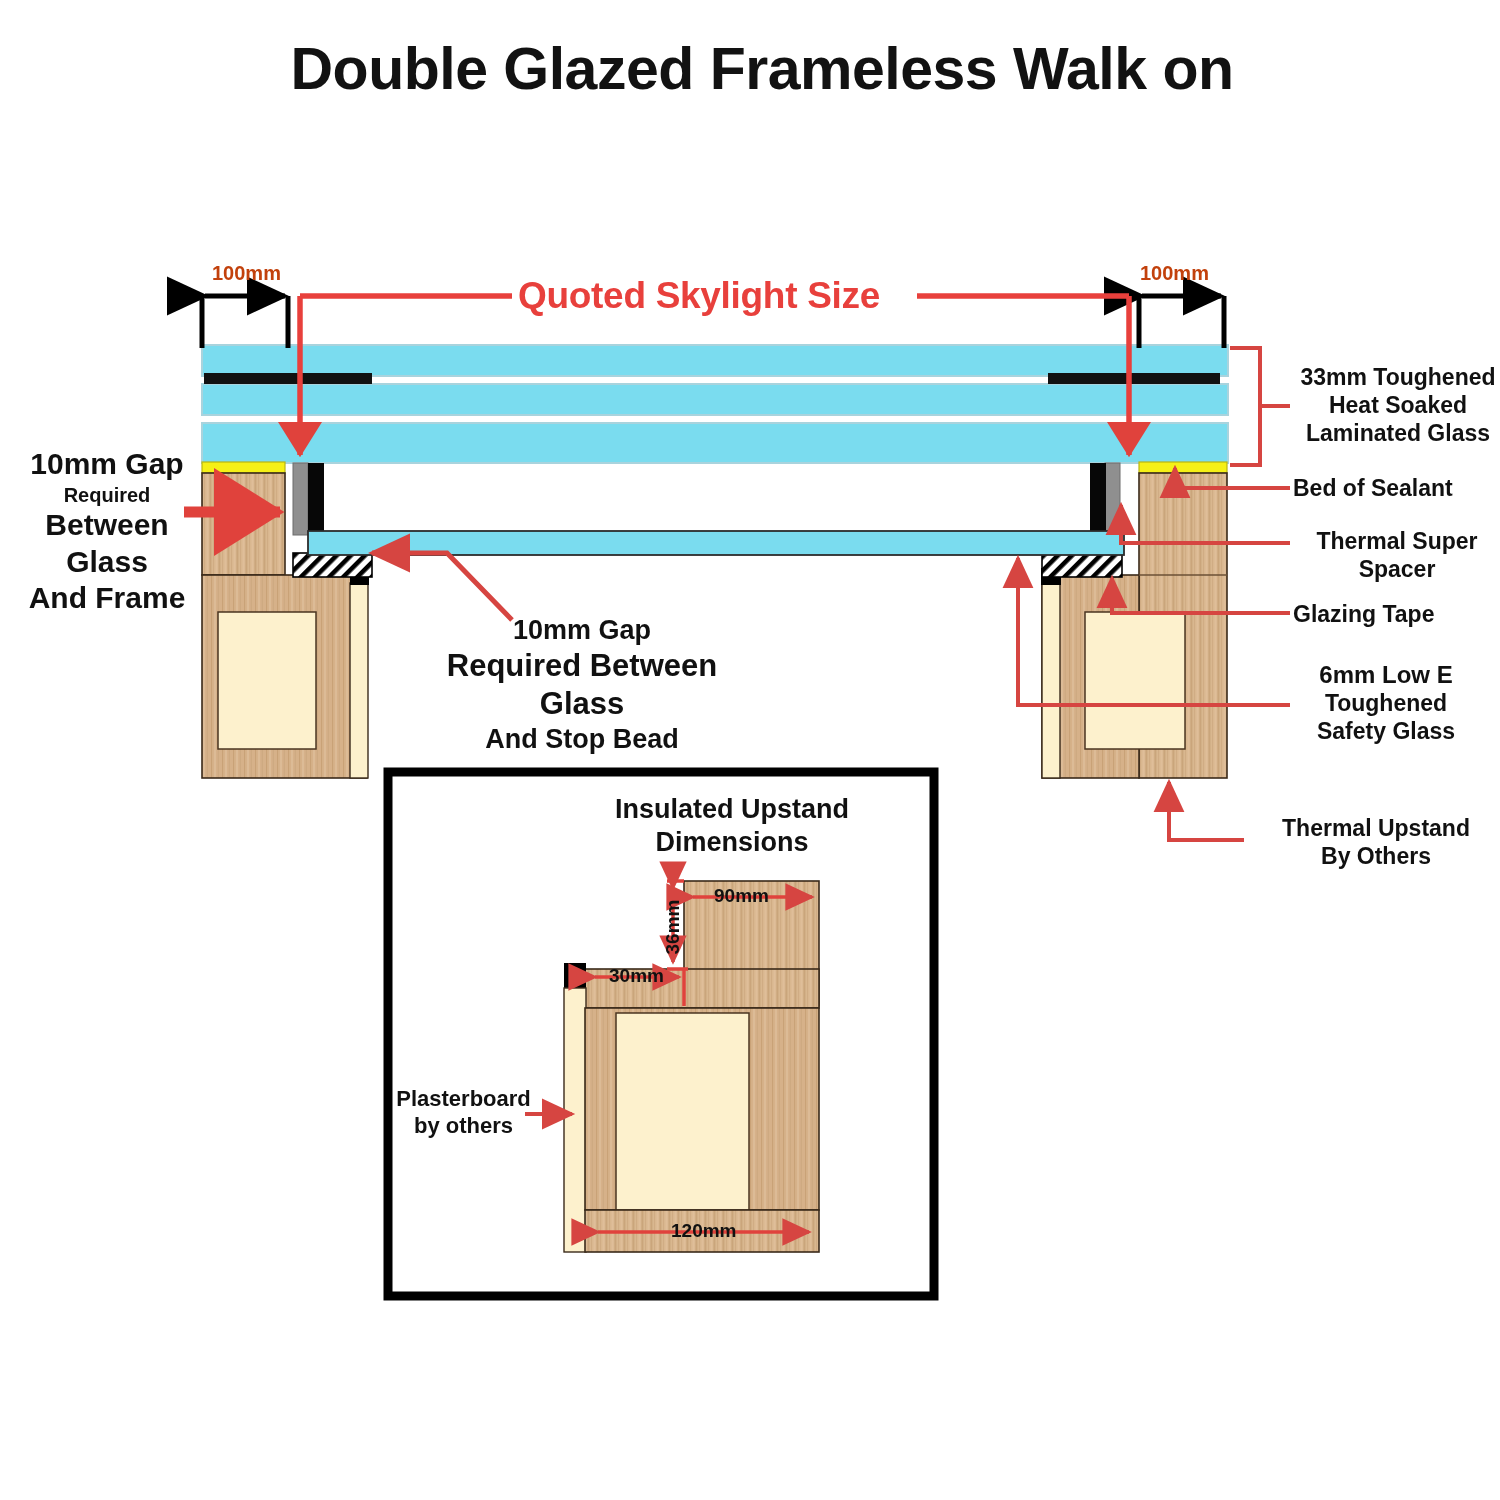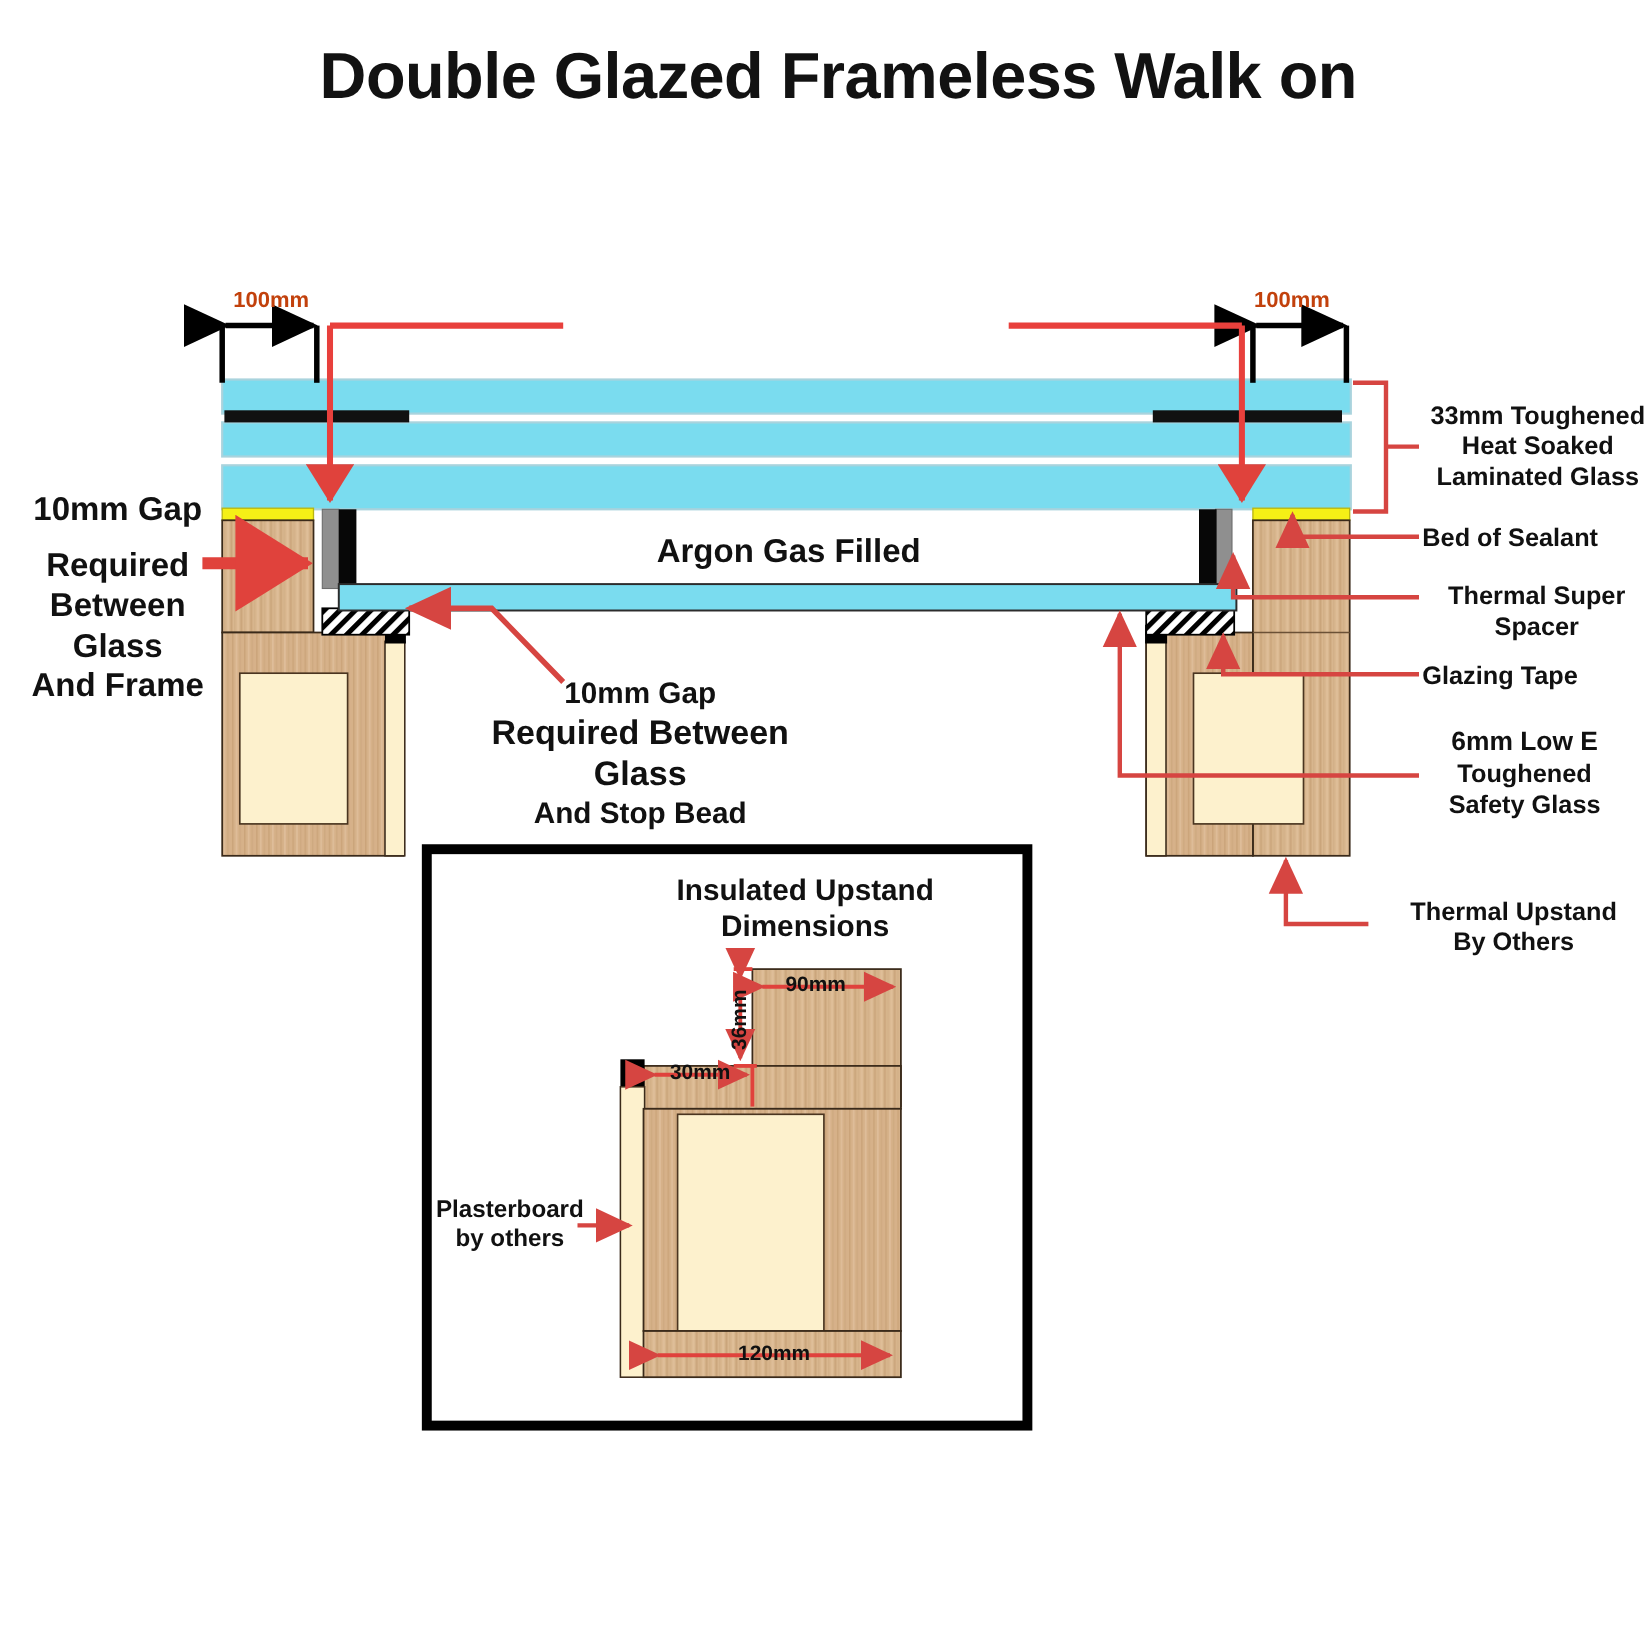--- a/index.html
+++ b/index.html
@@ -183,26 +183,26 @@
 
       <line x1="586" y1="1232" x2="797" y2="1232" marker-start="url(#ar-red)" marker-end="url(#ar-red)"></line>
     </g>
 
     <path d="M513,1114 L560,1114" stroke="#d64541" stroke-width="4" fill="none" marker-end="url(#ar-red)"></path>
   </svg>
 
   <div class="dim" style="left:200px;top:262px;">100mm</div>
   <div class="dim" style="left:1128px;top:262px;">100mm</div>
 
-
-  <div class="lbl c" style="left:500px;top:484px;width:410px;font-size:30px;">Argon Gas Filled</div>
+  <div class="qss" style="left:506px;top:275px;">Quoted Skylight Size</div>
+
 
   <div style="position:absolute;left:10px;top:446px;width:170px;text-align:center;">
     <div class="lbl c" style="position:relative;font-size:30px;">10mm Gap</div>
-    <div class="lbl c" style="position:relative;font-size:30px;margin-top:14px;">Required</div>
+    <div class="lbl c" style="position:relative;font-size:20px;">Required</div>
     <div class="lbl c" style="position:relative;font-size:30px;">Between</div>
     <div class="lbl c" style="position:relative;font-size:30px;">Glass</div>
     <div class="lbl c" style="position:relative;font-size:30px;">And Frame</div>
   </div>
 
   <div style="position:absolute;left:400px;top:614px;width:340px;text-align:center;">
     <div class="lbl c" style="position:relative;font-size:27px;">10mm Gap</div>
     <div class="lbl c" style="position:relative;font-size:31px;">Required Between Glass</div>
     <div class="lbl c" style="position:relative;font-size:27px;">And Stop Bead</div>
   </div>

